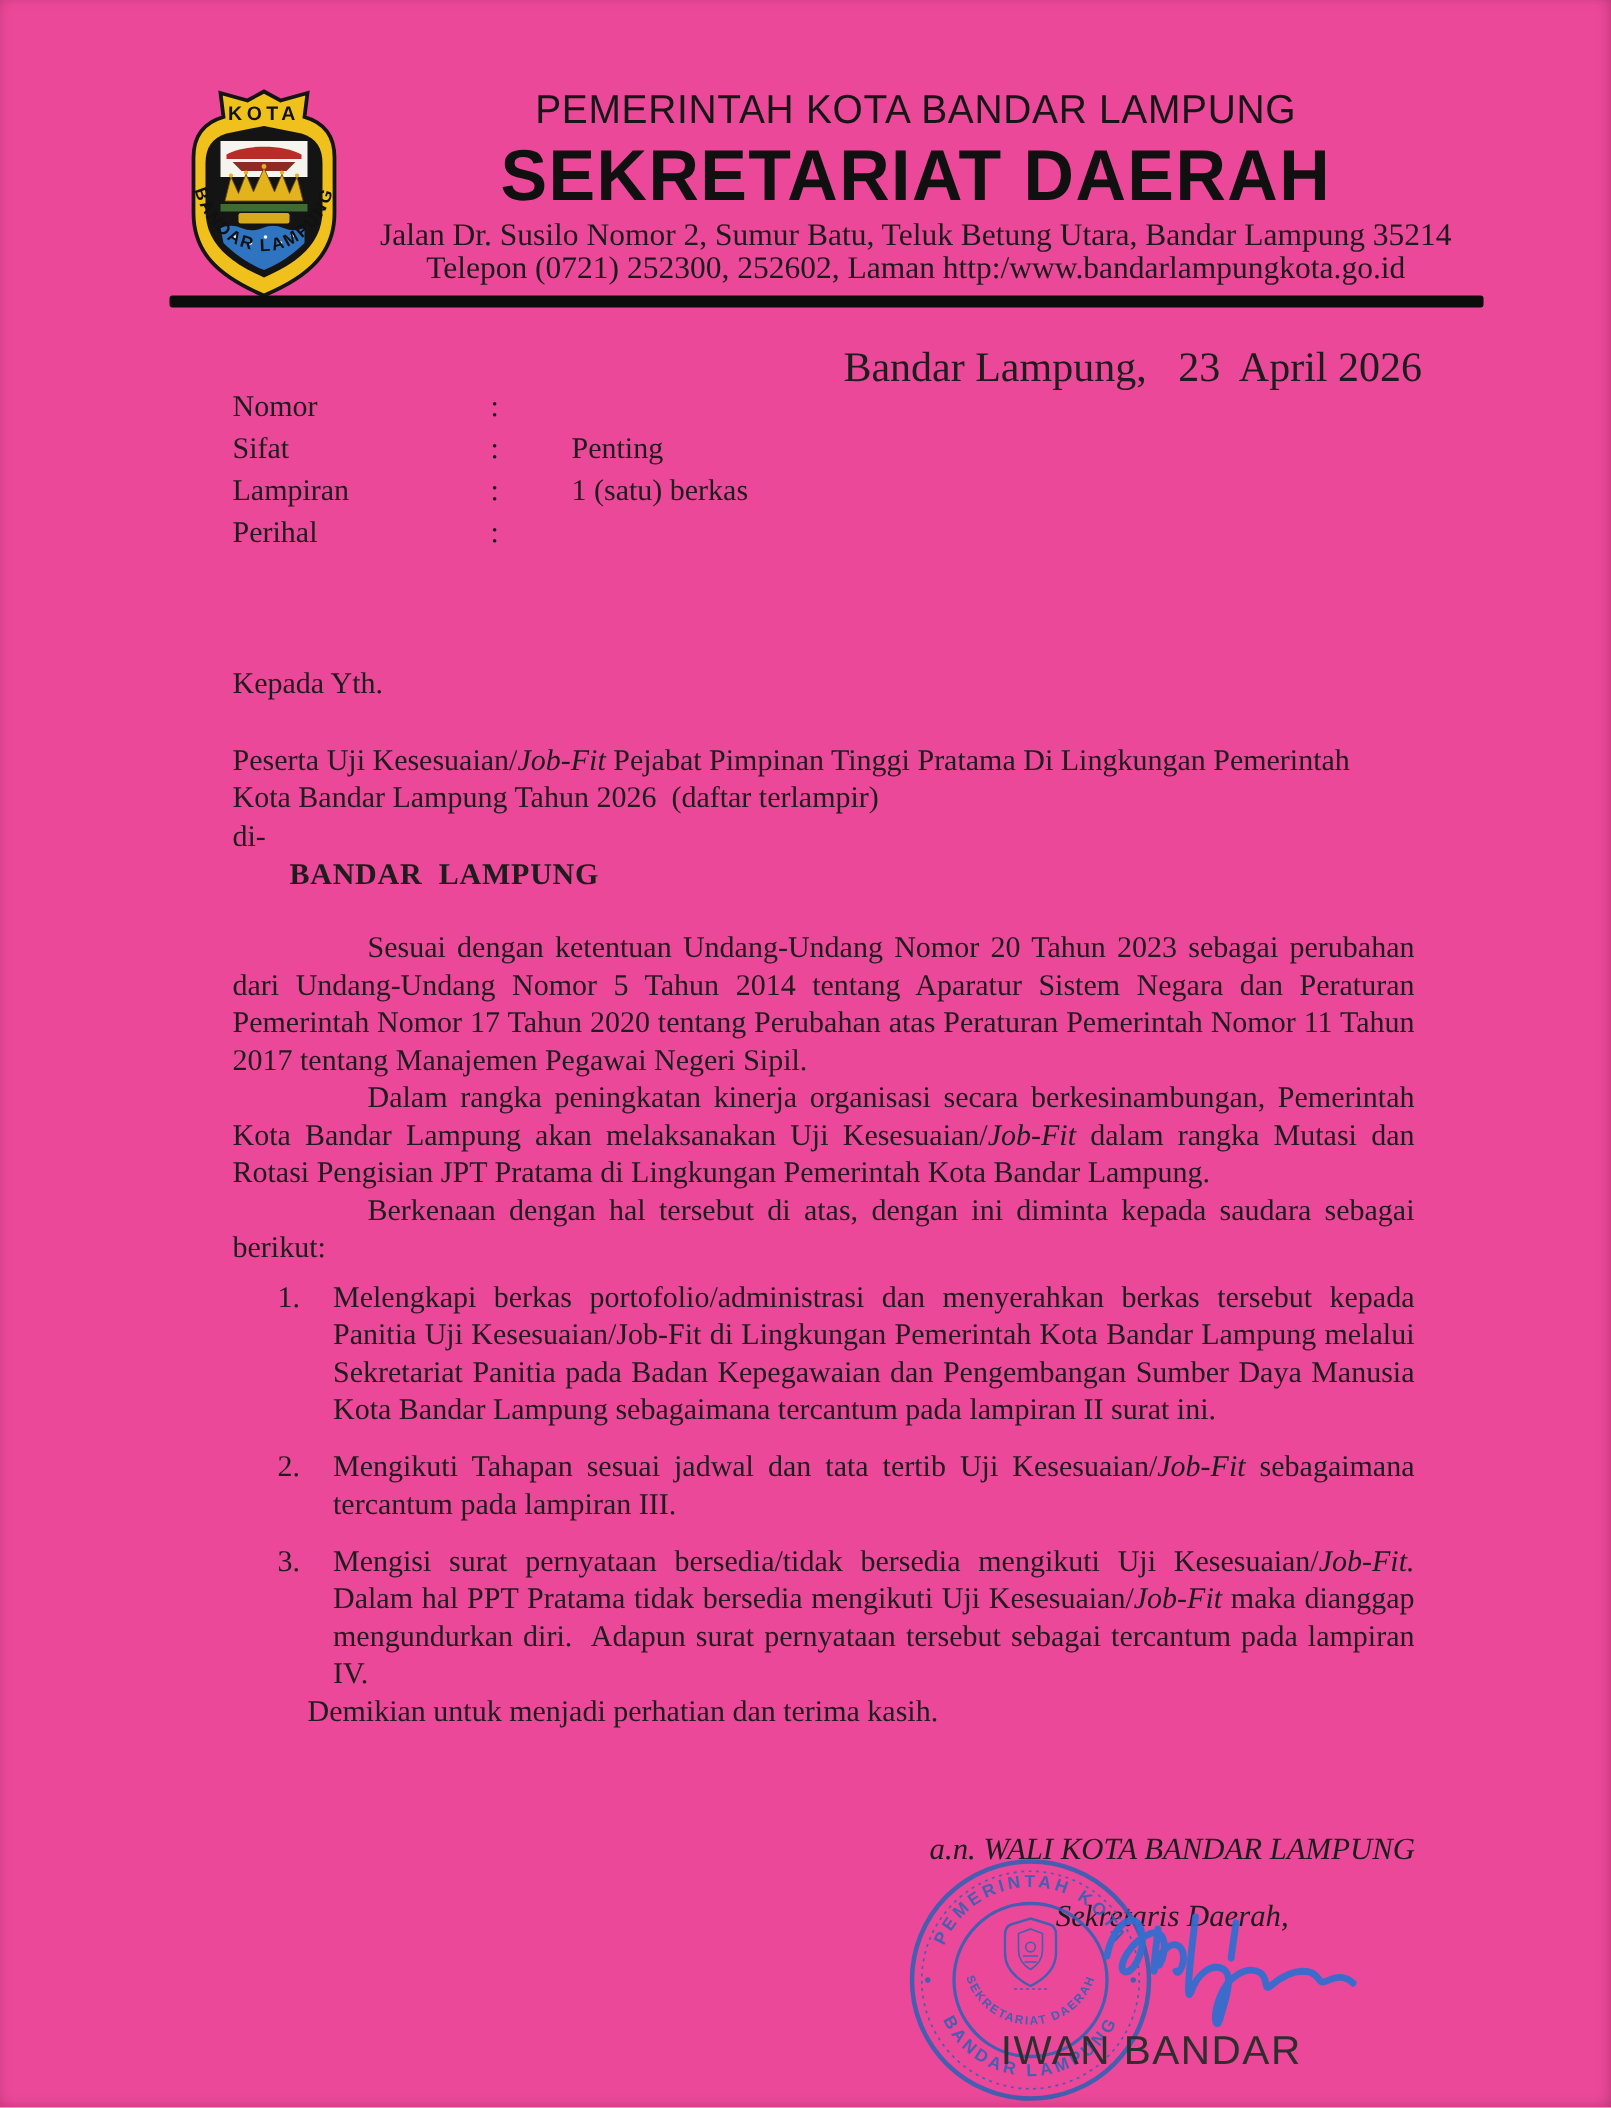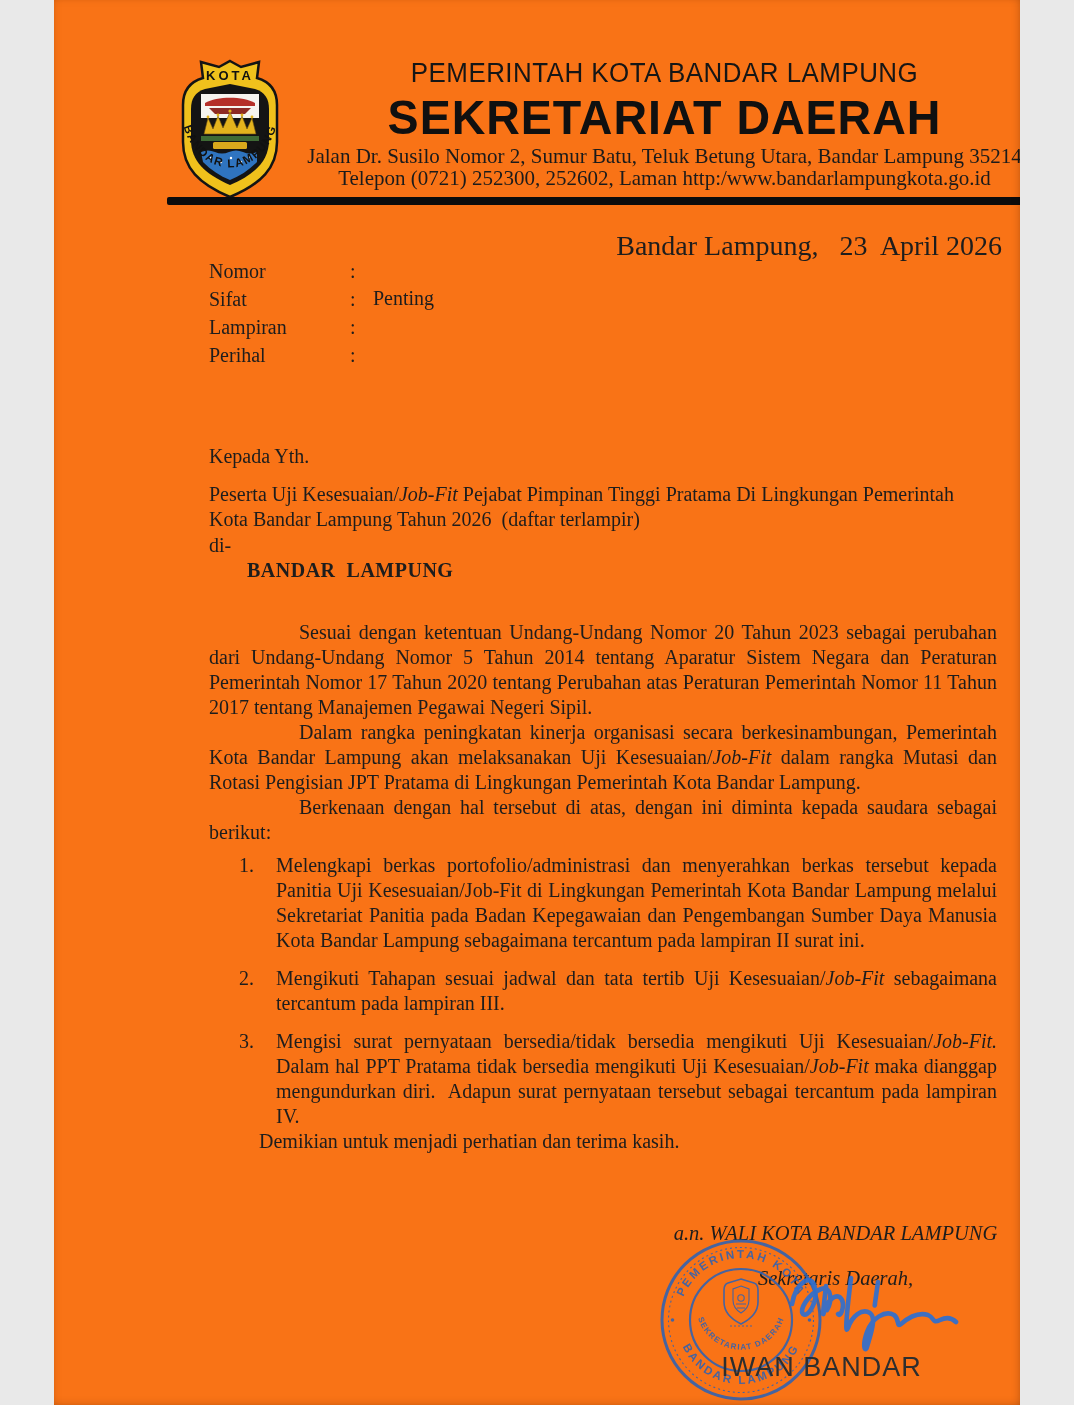--- a/index.html
+++ b/index.html
@@ -1,18 +1,18 @@
 <!DOCTYPE html>
 <html><head>
 <meta charset="utf-8">
 <style>
   html,body{margin:0;padding:0;background:#e9e9e9;}
   .page{
-    position:relative; width:966px; height:1405px; margin:0 auto;
-    background:#f97316; overflow:hidden;
+    position:relative; width:1074px; height:1405px; margin:0 auto;
+    background:#ec4899; overflow:hidden;
     font-family:"Liberation Serif", serif; color:#1d1d1d;
   }
   .page::after{
     content:''; position:absolute; inset:0; pointer-events:none;
     box-shadow: inset -7px 0 10px -7px rgba(0,0,0,.22),
                 inset 0 -7px 10px -7px rgba(0,0,0,.18),
                 inset 7px 0 9px -7px rgba(0,0,0,.12),
                 inset 0 6px 9px -7px rgba(0,0,0,.10);
   }
   
@@ -26,27 +26,27 @@
   .office{
     font-family:"Liberation Sans", sans-serif; font-size:48px; font-weight:bold;
     letter-spacing:1px; margin-top:1px; transform:scaleX(.97); transform-origin:center; color:#101010;
   }
   .addr{font-size:21px; line-height:22px; color:#1b1b1b;}
   .rule{position:absolute; left:113px; top:197px; width:876px; height:8px; background:#0c0c0c; border-radius:2px;}
   
   .pre{white-space:pre-wrap;}
   .dateline{position:absolute; left:155px; top:230px; width:793px; text-align:right; font-size:28px;}
   .meta{position:absolute; left:155px; top:257px; width:790px; font-size:20px;}
-  .meta-row{display:flex; align-items:flex-start; line-height:28px;}
+  .meta-row{display:flex; align-items:flex-end; line-height:28px;gap:31px;}
   .meta-label{width:141px; flex:none;}
   .meta-sep{width:23px; flex:none;}
   .meta-value{flex:1; line-height:27px; text-align:justify; text-align-last:left;}
   
   .recipient{position:absolute; left:155px; top:444px; width:785px; font-size:20px; line-height:25.5px;}
-  .recipient .salut{margin-bottom:12px;}
+  .recipient .salut{margin-bottom:25px;}
   .recipient .city{font-weight:bold; padding-left:38px; letter-spacing:.5px;}
   
   .bodytext{position:absolute; left:155px; top:620px; width:788px; font-size:20px; line-height:25px;}
   .bodytext p{margin:0; text-indent:90px; text-align:justify; text-align-last:left;}
   .olist{margin:8px 0 0 30px;}
   .olist .item{display:flex; margin-top:0;}
   .olist .item + .item{margin-top:13px;}
   .olist .num{width:37px; flex:none;}
   .olist .txt{flex:1; text-align:justify; text-align-last:left;}
   .closing{margin-top:15px; text-indent:50px !important; text-align:left !important;}
@@ -112,20 +112,21 @@
       <div class="meta-sep">:</div>
     </div>
     <div class="meta-row">
       <div class="meta-label">Sifat</div>
       <div class="meta-sep">:</div>
       <div class="meta-value pre"><span>Penting</span></div>
     </div>
     <div class="meta-row">
       <div class="meta-label">Lampiran</div>
       <div class="meta-sep">:</div>
+      <div class="meta-value pre"><span>1 (satu) berkas</span></div>
     </div>
     <div class="meta-row">
       <div class="meta-label">Perihal</div>
       <div class="meta-sep">:</div>
     </div>
   </div>
 
   <div class="recipient">
     <div class="salut">Kepada Yth.</div>
     <div class="pre"><span>Peserta Uji Kesesuaian/</span><span style="font-style: italic;">Job-Fit</span><span> Pejabat Pimpinan Tinggi Pratama Di Lingkungan Pemerintah Kota Bandar Lampung Tahun 2026  (daftar terlampir)</span></div>

